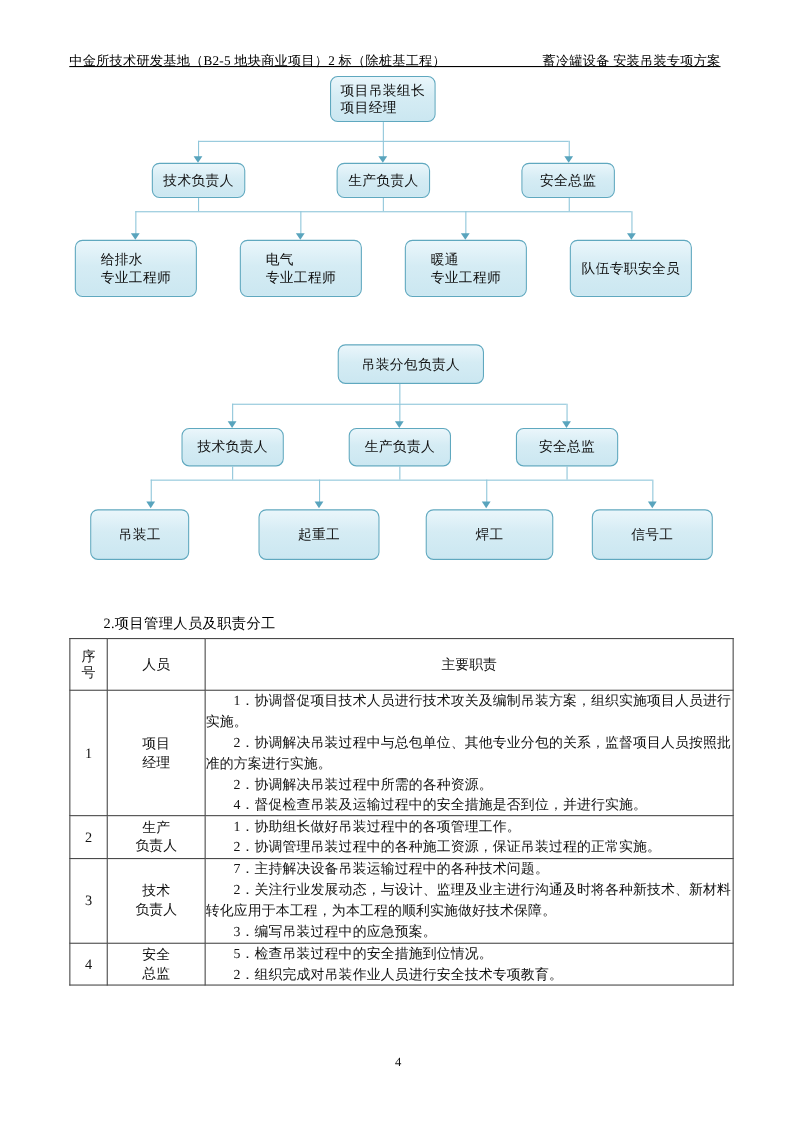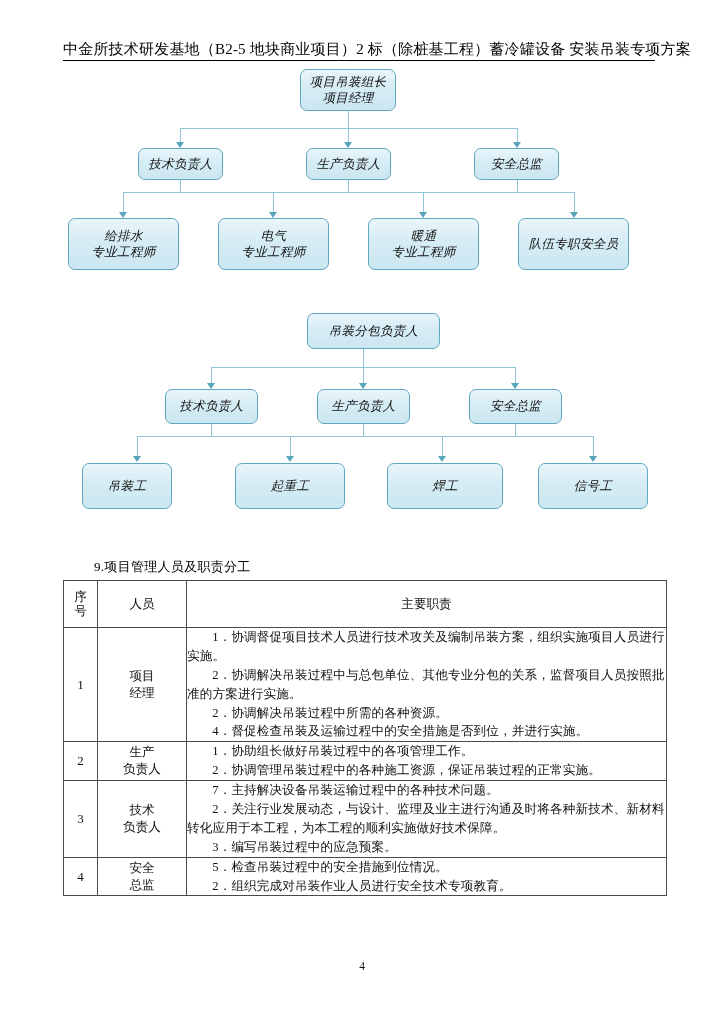--- a/index.html
+++ b/index.html
@@ -25,22 +25,22 @@
 
   
   .doc-header {
     position: absolute;
     left: 63px;
     top: 40px;
     width: 592px;
     height: 24px;
     display: flex;
     justify-content: space-between;
-    align-items: flex-start;
-    font-size: 15px;
+    align-items: flex-end;
+    font-size: 12px;
     letter-spacing: 0.2px;
     white-space: nowrap;
   }
   .doc-header-rule {
     position: absolute;
     left: 63px;
     top: 60px;
     width: 592px;
     height: 0;
     border-top: 1.1px solid #000;
@@ -51,26 +51,24 @@
 
   .node {
     position: absolute;
     box-sizing: border-box;
     border: 1px solid #5fa8bf;
     border-radius: 7px;
     background: linear-gradient(to bottom, #eaf6fb 0%, #d5ecf4 45%, #cbe7f1 100%);
     display: flex;
     align-items: center;
     justify-content: center;
-    text-align: center;
     font-size: 12.5px;
     line-height: 1.32;
     color: #111;
     letter-spacing: 0.3px;
-    font-style: italic;
   }
   .node span { display: block; }
 
   .ln {
     position: absolute;
     background: #8fc6da;
   }
   .ln.h { height: 1px; }
   .ln.v { width: 1px; }
 
@@ -271,21 +269,21 @@
       <span>起重工</span>
     </div>
     <div class="node" style="left:387px; top:463px; width:116px; height:46px;">
       <span>焊工</span>
     </div>
     <div class="node" style="left:538px; top:463px; width:110px; height:46px;">
       <span>信号工</span>
     </div>
   </div>
 
-  <div class="section-caption">9.项目管理人员及职责分工</div>
+  <div class="section-caption">2.项目管理人员及职责分工</div>
 
   <div class="tbl-wrap">
     <table class="duty">
       <thead>
         <tr>
           <th class="c-no">
             <div class="stack">
               <div>序</div>
               <div>号</div>
             </div>

